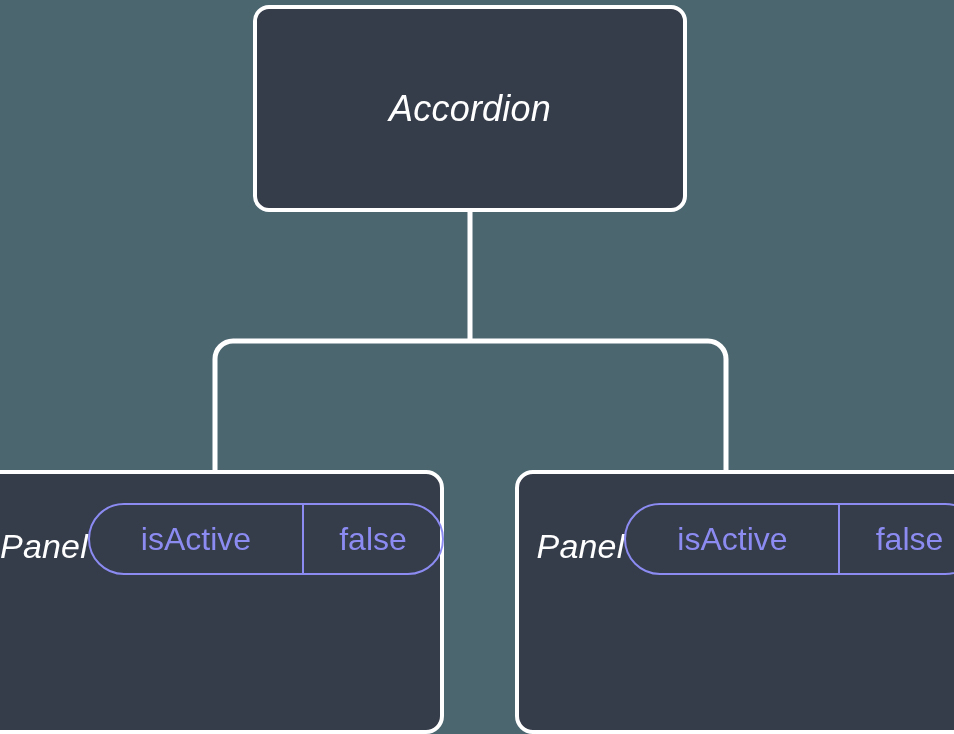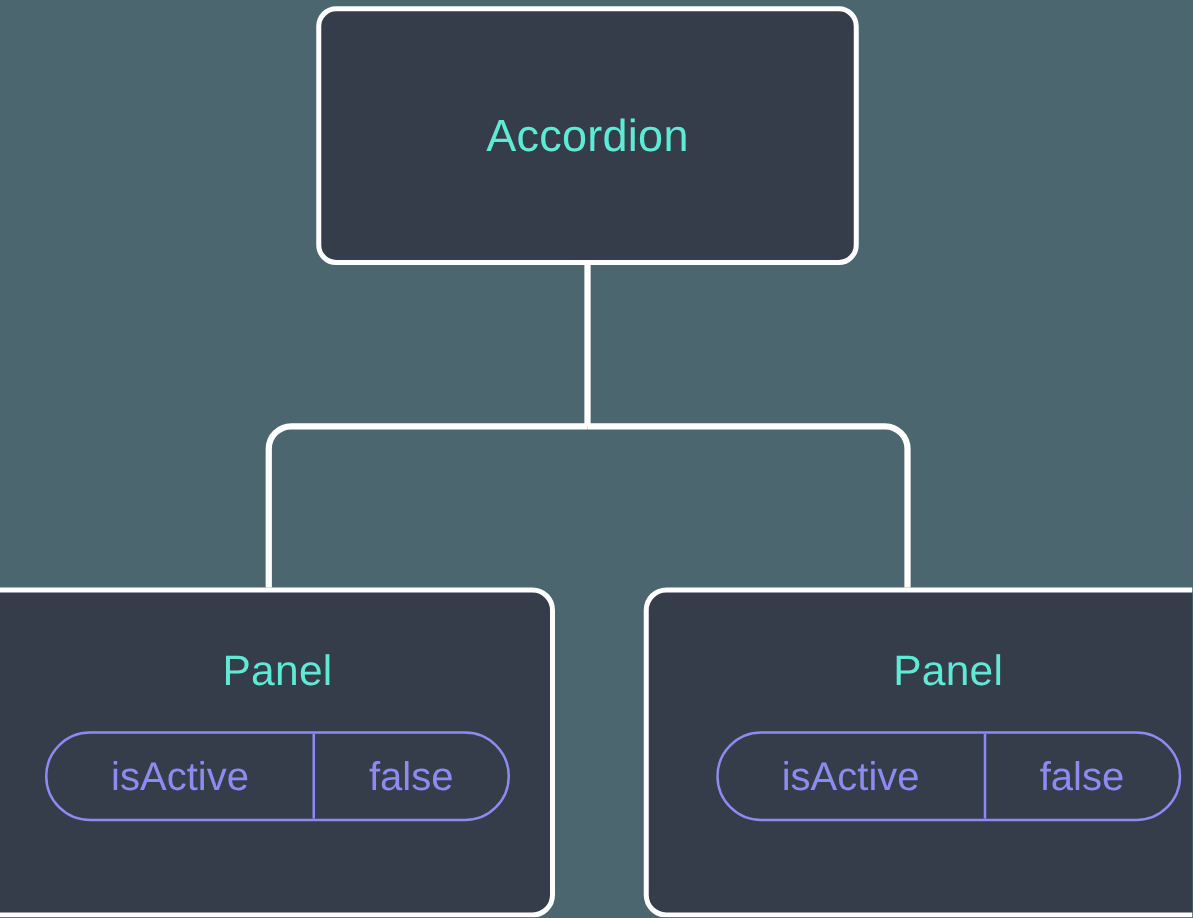--- a/index.html
+++ b/index.html
@@ -27,27 +27,28 @@
     position: absolute;
     box-sizing: border-box;
     background: #353c4a;
     border: 4px solid #ffffff;
     border-radius: 16px;
     display: flex;
     flex-direction: column;
     align-items: center;
   }
   .node-title {
-    color: #5eead4;
+    color: #ffffff;
     font-size: 36px;
     font-weight: 400;
     letter-spacing: 0.2px;
     line-height: 1.1;
     text-align: center;
     white-space: nowrap;
+    font-style: italic;
   }
   
   #node-accordion {
     left: 253px;
     top: 5px;
     width: 434px;
     height: 207px;
     justify-content: center;
   }
   
@@ -62,21 +63,20 @@
     width: 494px;
     padding-left: 50px;
   }
   #node-panel-right {
     left: 515px;
     width: 487px;
   }
   .panel-inner {
     width: 444px;
     display: flex;
-    flex-direction: column;
     align-items: center;
   }
   .panel-node .node-title {
     font-size: 34px;
     margin-top: 45px;
   }
   
   .prop-pill {
     margin-top: 29px;
     display: flex;

